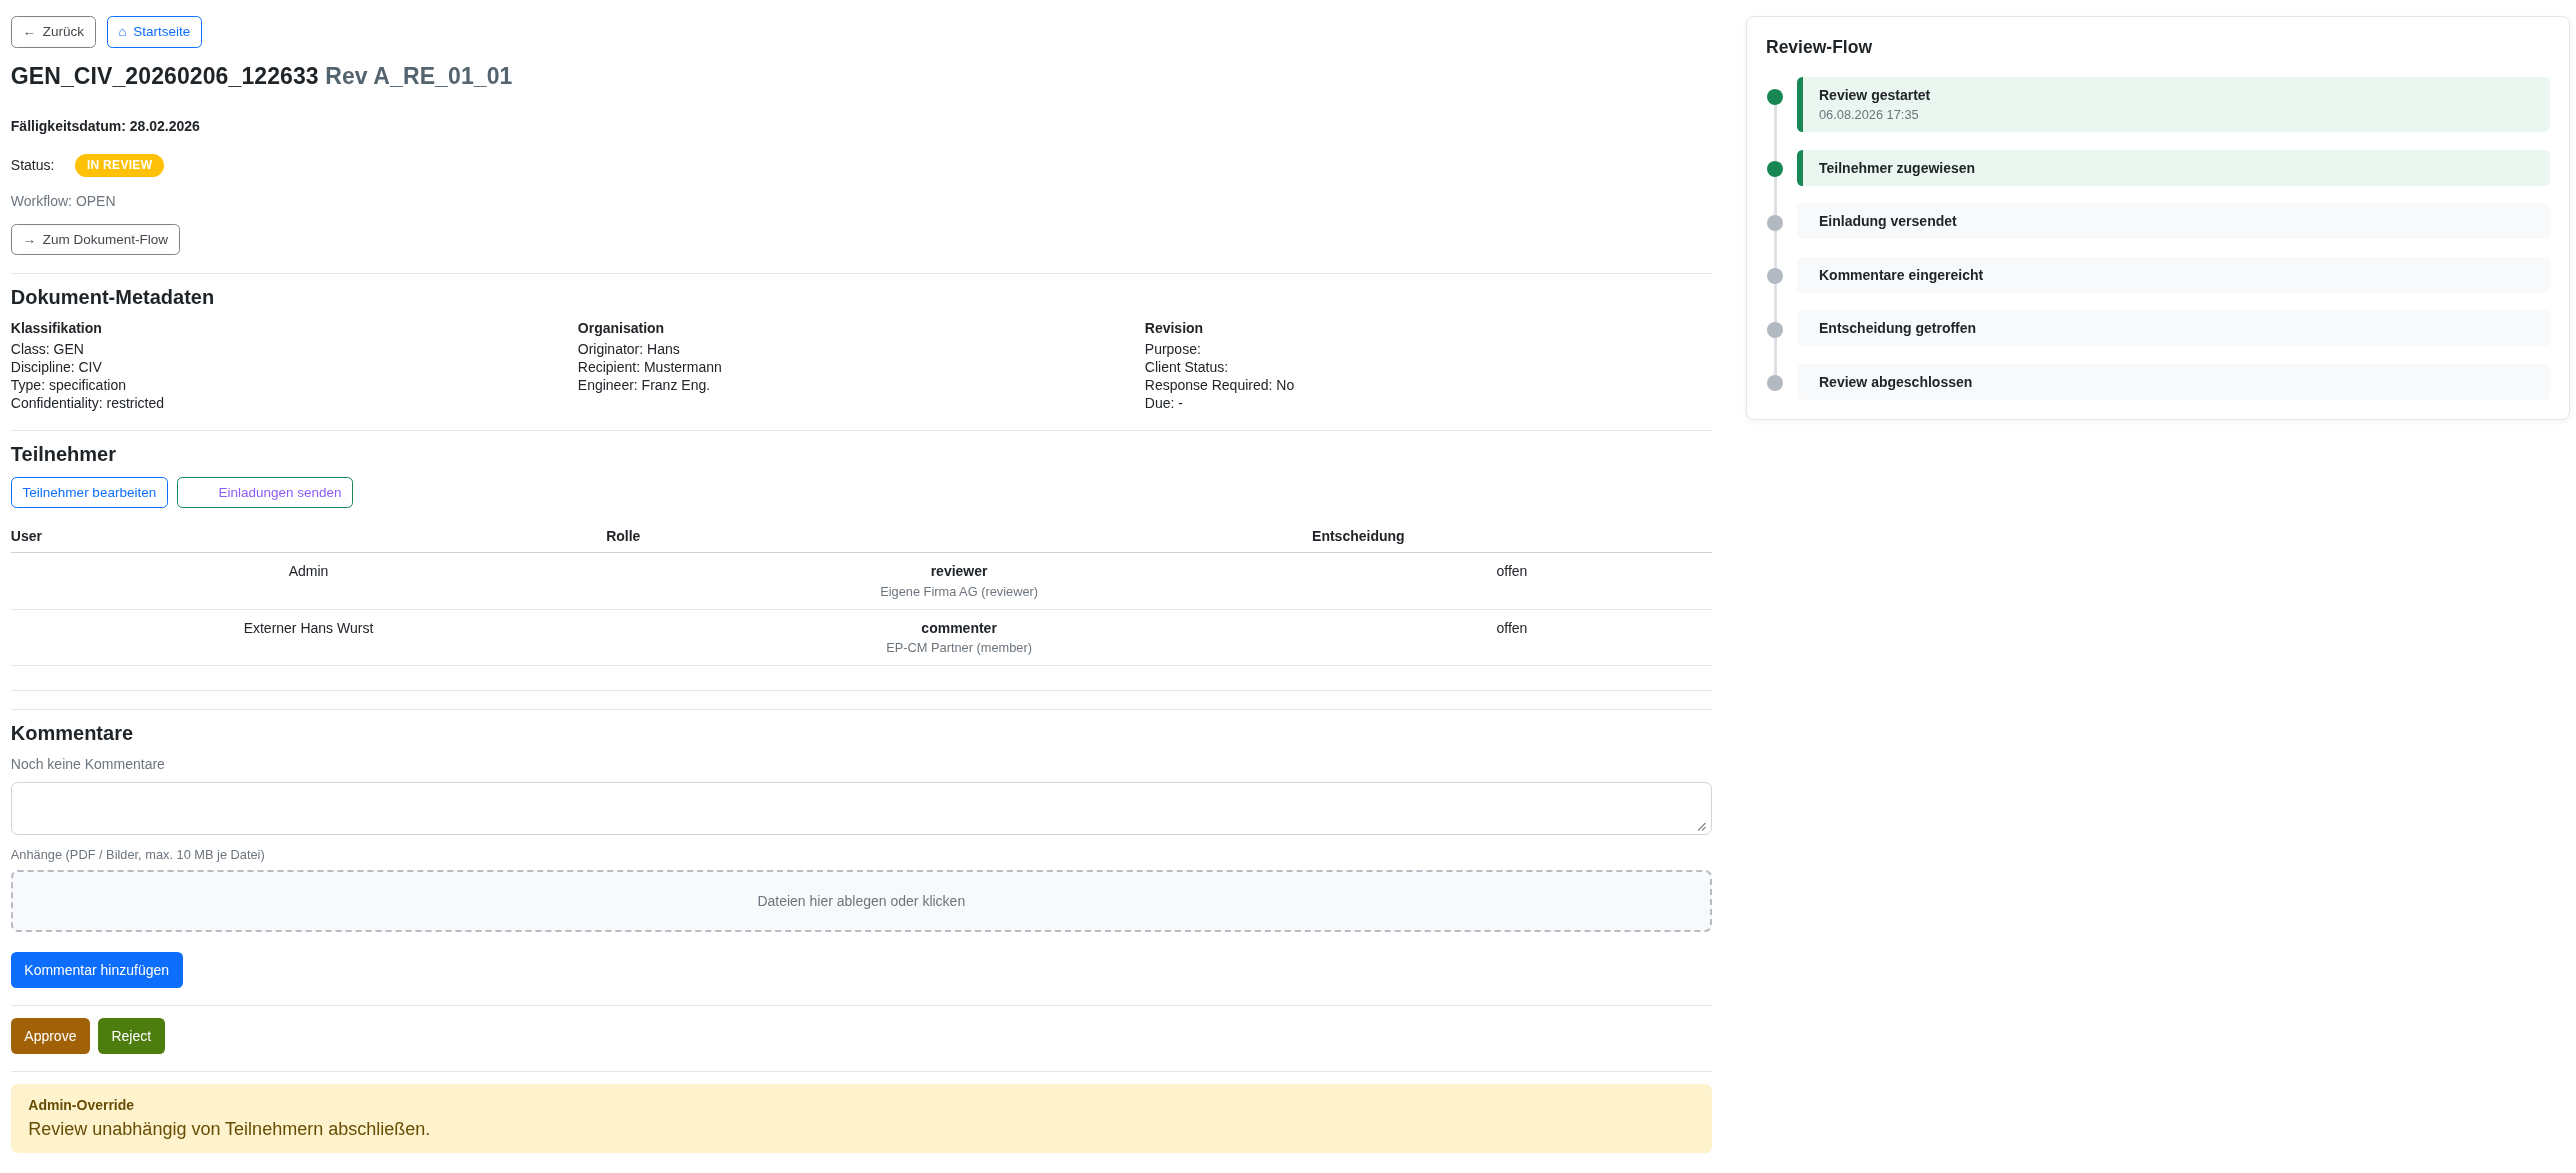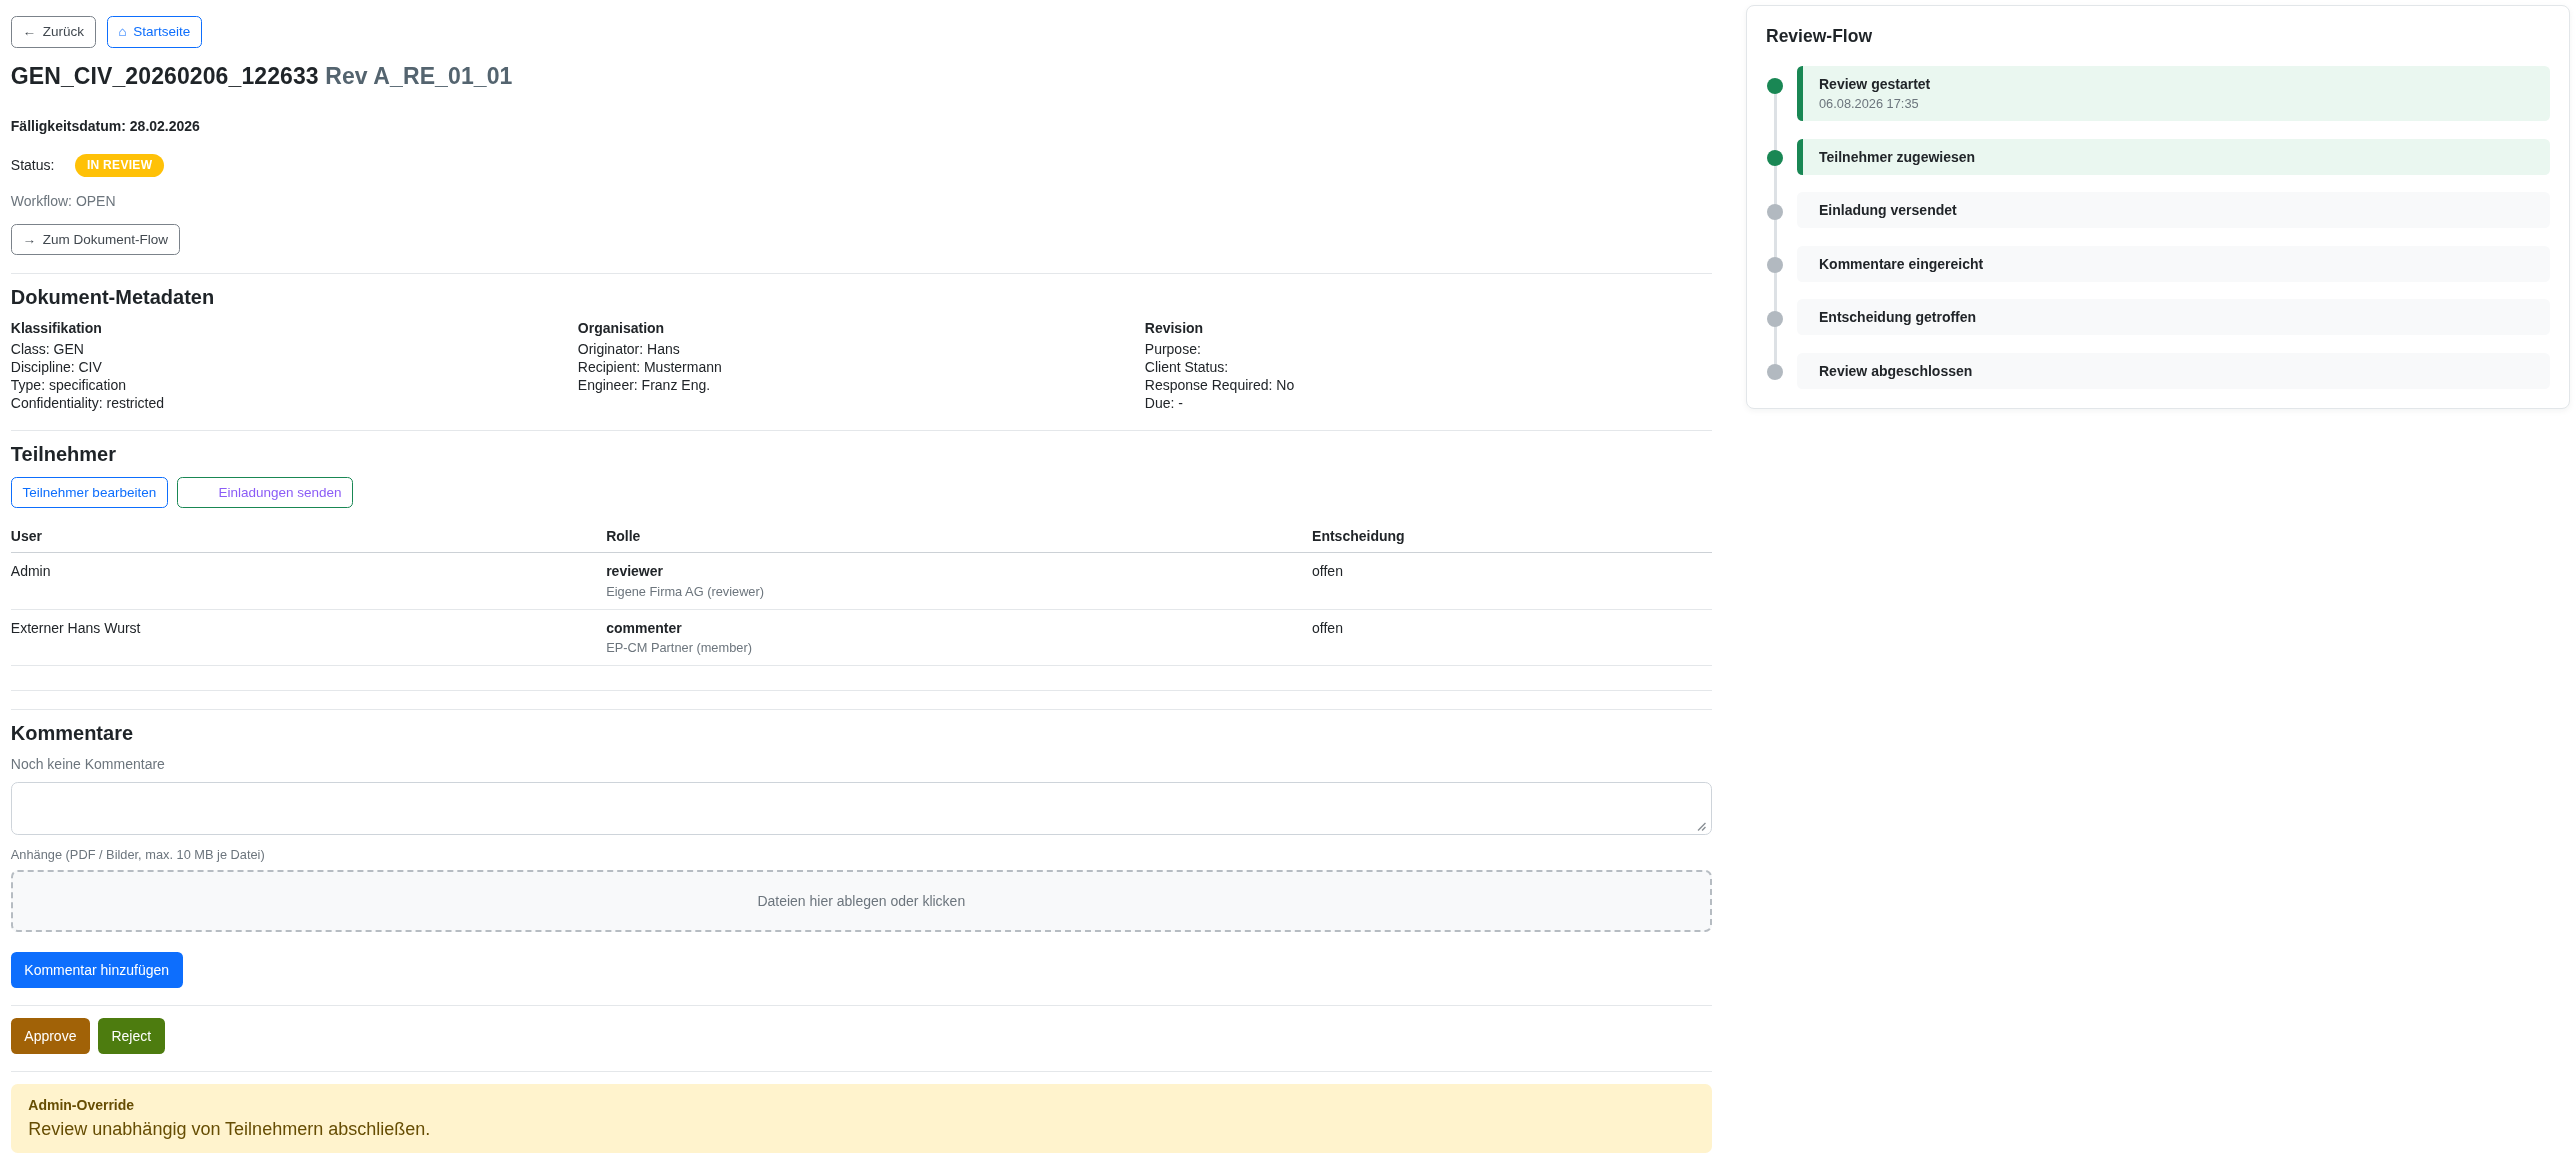--- a/index.html
+++ b/index.html
@@ -40,21 +40,21 @@
   .meta-grid { display: grid; grid-template-columns: 1fr 1fr 1fr; margin-top: 2.7px; }
   .meta-col h3 { font-size: 14px; font-weight: 700; margin-bottom: 4.7px; }
   .meta-line { font-size: 14px; line-height: 18px; color: #212529; }
 
   .part-actions { display: flex; gap: 9.4px; margin: 1.3px 0 13.5px; }
 
   table.participants { width: 100%; border-collapse: collapse; }
   .participants th { text-align: left; font-size: 14px; font-weight: 700;
                      padding: 6.7px 0 8px; border-bottom: 1.3px solid #ccd1d6; }
   .participants td { padding: 10px 0 9.4px; border-bottom: 1.3px solid #e4e7ea;
-                     vertical-align: top; font-size: 14px; }
+                     vertical-align: top; font-size: 14px; text-align: center; }
   .col-user { width: 35%; } .col-role { width: 41.5%; } .col-dec { width: 23.5%; }
   .role-name { font-weight: 700; }
   .role-org { font-size: 12.8px; color: #6c757d; margin-top: 4.7px; }
   tr.spacer td { height: 25.6px; padding: 0; }
 
   .empty-comments { color: #6c757d; font-size: 14px; margin: 2.7px 0 10.8px; }
   .textarea-wrap { position: relative; }
   textarea.comment { width: 100%; height: 53px; border: 1.3px solid #ced4da; border-radius: 6.7px;
                      resize: none; padding: 8px 10.8px; font: inherit; font-size: 14px; outline: none; }
   .resize-grip { position: absolute; right: 4.7px; bottom: 6px; pointer-events: none; }
@@ -64,21 +64,21 @@
               color: #6c757d; font-size: 14px; cursor: pointer; }
   .add-comment { margin-top: 20px; }
 
   .decision-row { display: flex; gap: 8px; }
 
   .alert { background: #fff3cd; border-radius: 6.7px; padding: 12.8px 17.5px; color: #664d03; }
   .alert h3 { font-size: 14px; font-weight: 700; margin-bottom: 6px; }
   .alert p  { font-size: 18px; }
 
   
-  .flow-card { position: absolute; left: 1746px; top: 5px; width: 824px;
+  .flow-card { position: absolute; left: 1746px; top: 16px; width: 824px;
                background: #fff; border: 1.3px solid #e2e6e9; border-radius: 8px;
                padding: 17.5px 19px 19px; box-shadow: 0 2px 6.7px rgba(25,35,45,.05); }
   .flow-card h2 { font-size: 17.5px; font-weight: 700; margin: 2.7px 0 19px; color: #1f2428; }
   .timeline { position: relative; }
   .t-connector { position: absolute; left: 8px; top: 21.6px; bottom: 17.5px; width: 2.7px; background: #dde1e5; }
   .t-row { display: flex; margin-bottom: 17.5px; position: relative; }
   .t-row:last-child { margin-bottom: 0; }
   .t-dot-col { width: 31px; flex: none; position: relative; }
   .t-dot { position: absolute; left: 1.3px; top: 11.5px; width: 16px; height: 16px;
            border-radius: 50%; z-index: 1; }

